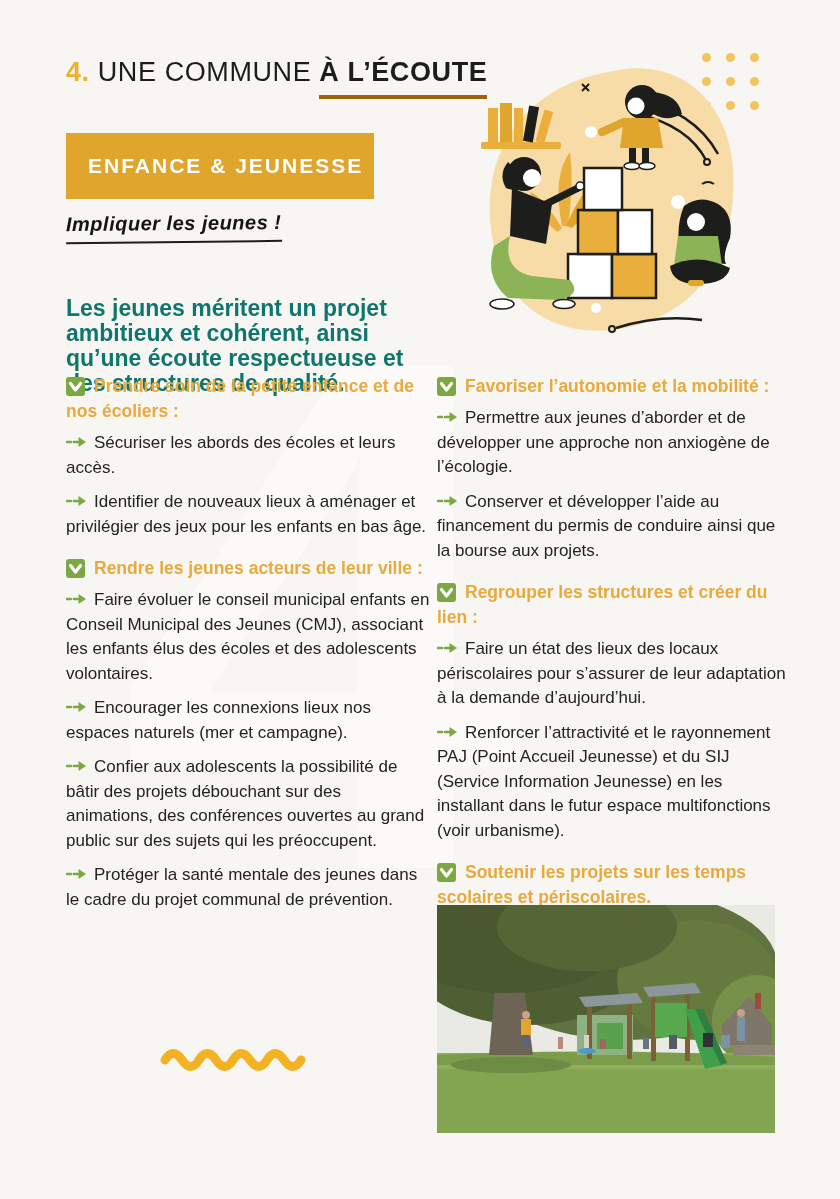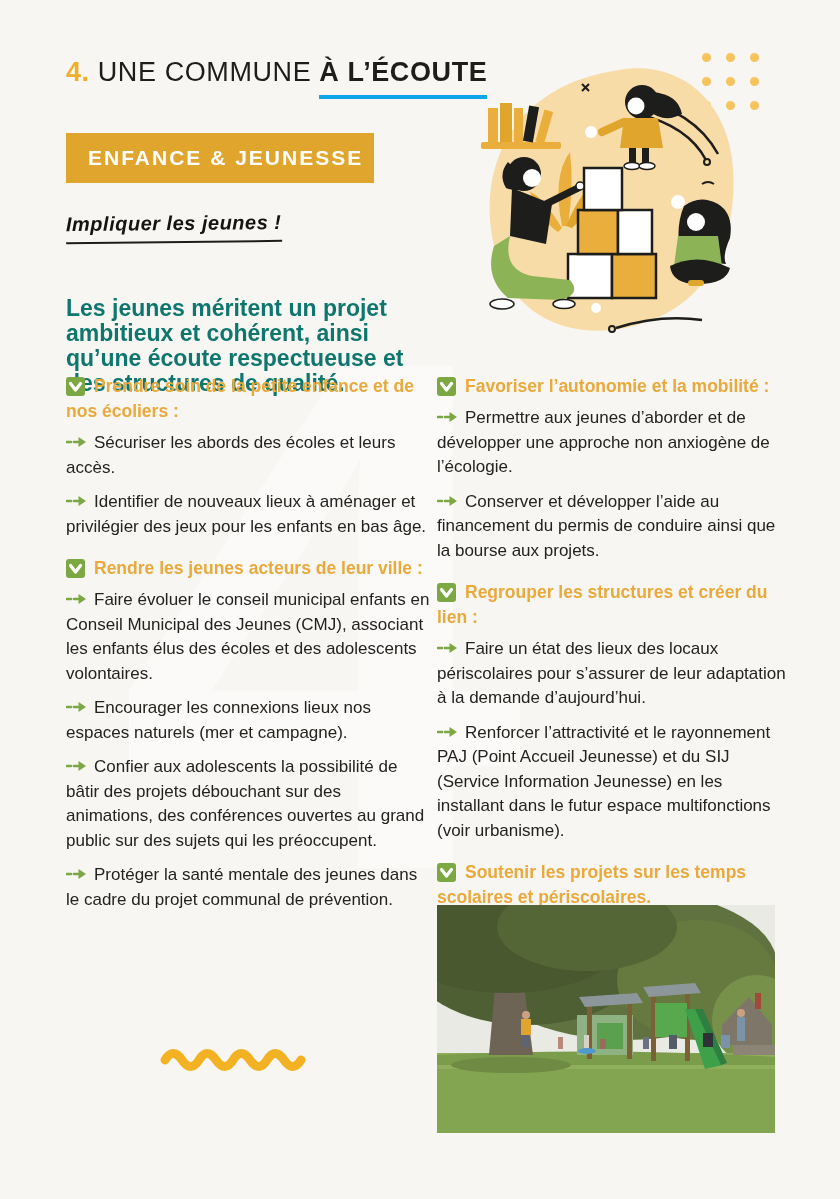--- a/index.html
+++ b/index.html
@@ -12,24 +12,24 @@
     position:absolute;left:118px;top:250px;z-index:0;
     font-size:730px;font-weight:bold;line-height:1;
     color:#FFFFFF;opacity:.55;user-select:none;
     font-family:"Liberation Sans",sans-serif;
   }
   .layer{position:relative;z-index:2;}
   
   .title{position:absolute;left:66px;top:57px;font-size:27px;letter-spacing:.6px;color:#1D1D1B;white-space:nowrap;}
   .title .num{color:#EFAF2B;font-weight:bold;margin-right:8px;}
   .title .main{font-weight:400;margin-top:45px;}
-  .title .emph{font-weight:bold;margin-left:8px;border-bottom:4px solid #0ea5e9;padding-bottom:8px;}
+  .title .emph{font-weight:bold;margin-left:8px;border-bottom:4px solid #a16207;padding-bottom:8px;}
   
   .banner{
-    position:absolute;left:66px;top:133px;width:308px;height:50px;
+    position:absolute;left:66px;top:133px;width:308px;height:66px;
     background:#DFA52D;color:#FFFFFF;display:flex;align-items:center;
     padding-left:22px;box-sizing:border-box;
     font-weight:bold;font-size:21px;letter-spacing:2px;white-space:nowrap;
   }
   
   .subtitle{position:absolute;left:66px;top:212px;font-size:20px;font-weight:bold;font-style:italic;color:#141412;}
   .subtitle span{display:inline-block;border-bottom:2px solid #1D1D1B;padding-bottom:6px;transform:rotate(-.6deg);letter-spacing:.5px;}
   
   .intro{position:absolute;left:66px;top:273px;width:370px;font-size:23px;line-height:25px;font-weight:bold;color:#0f766e;}
   

